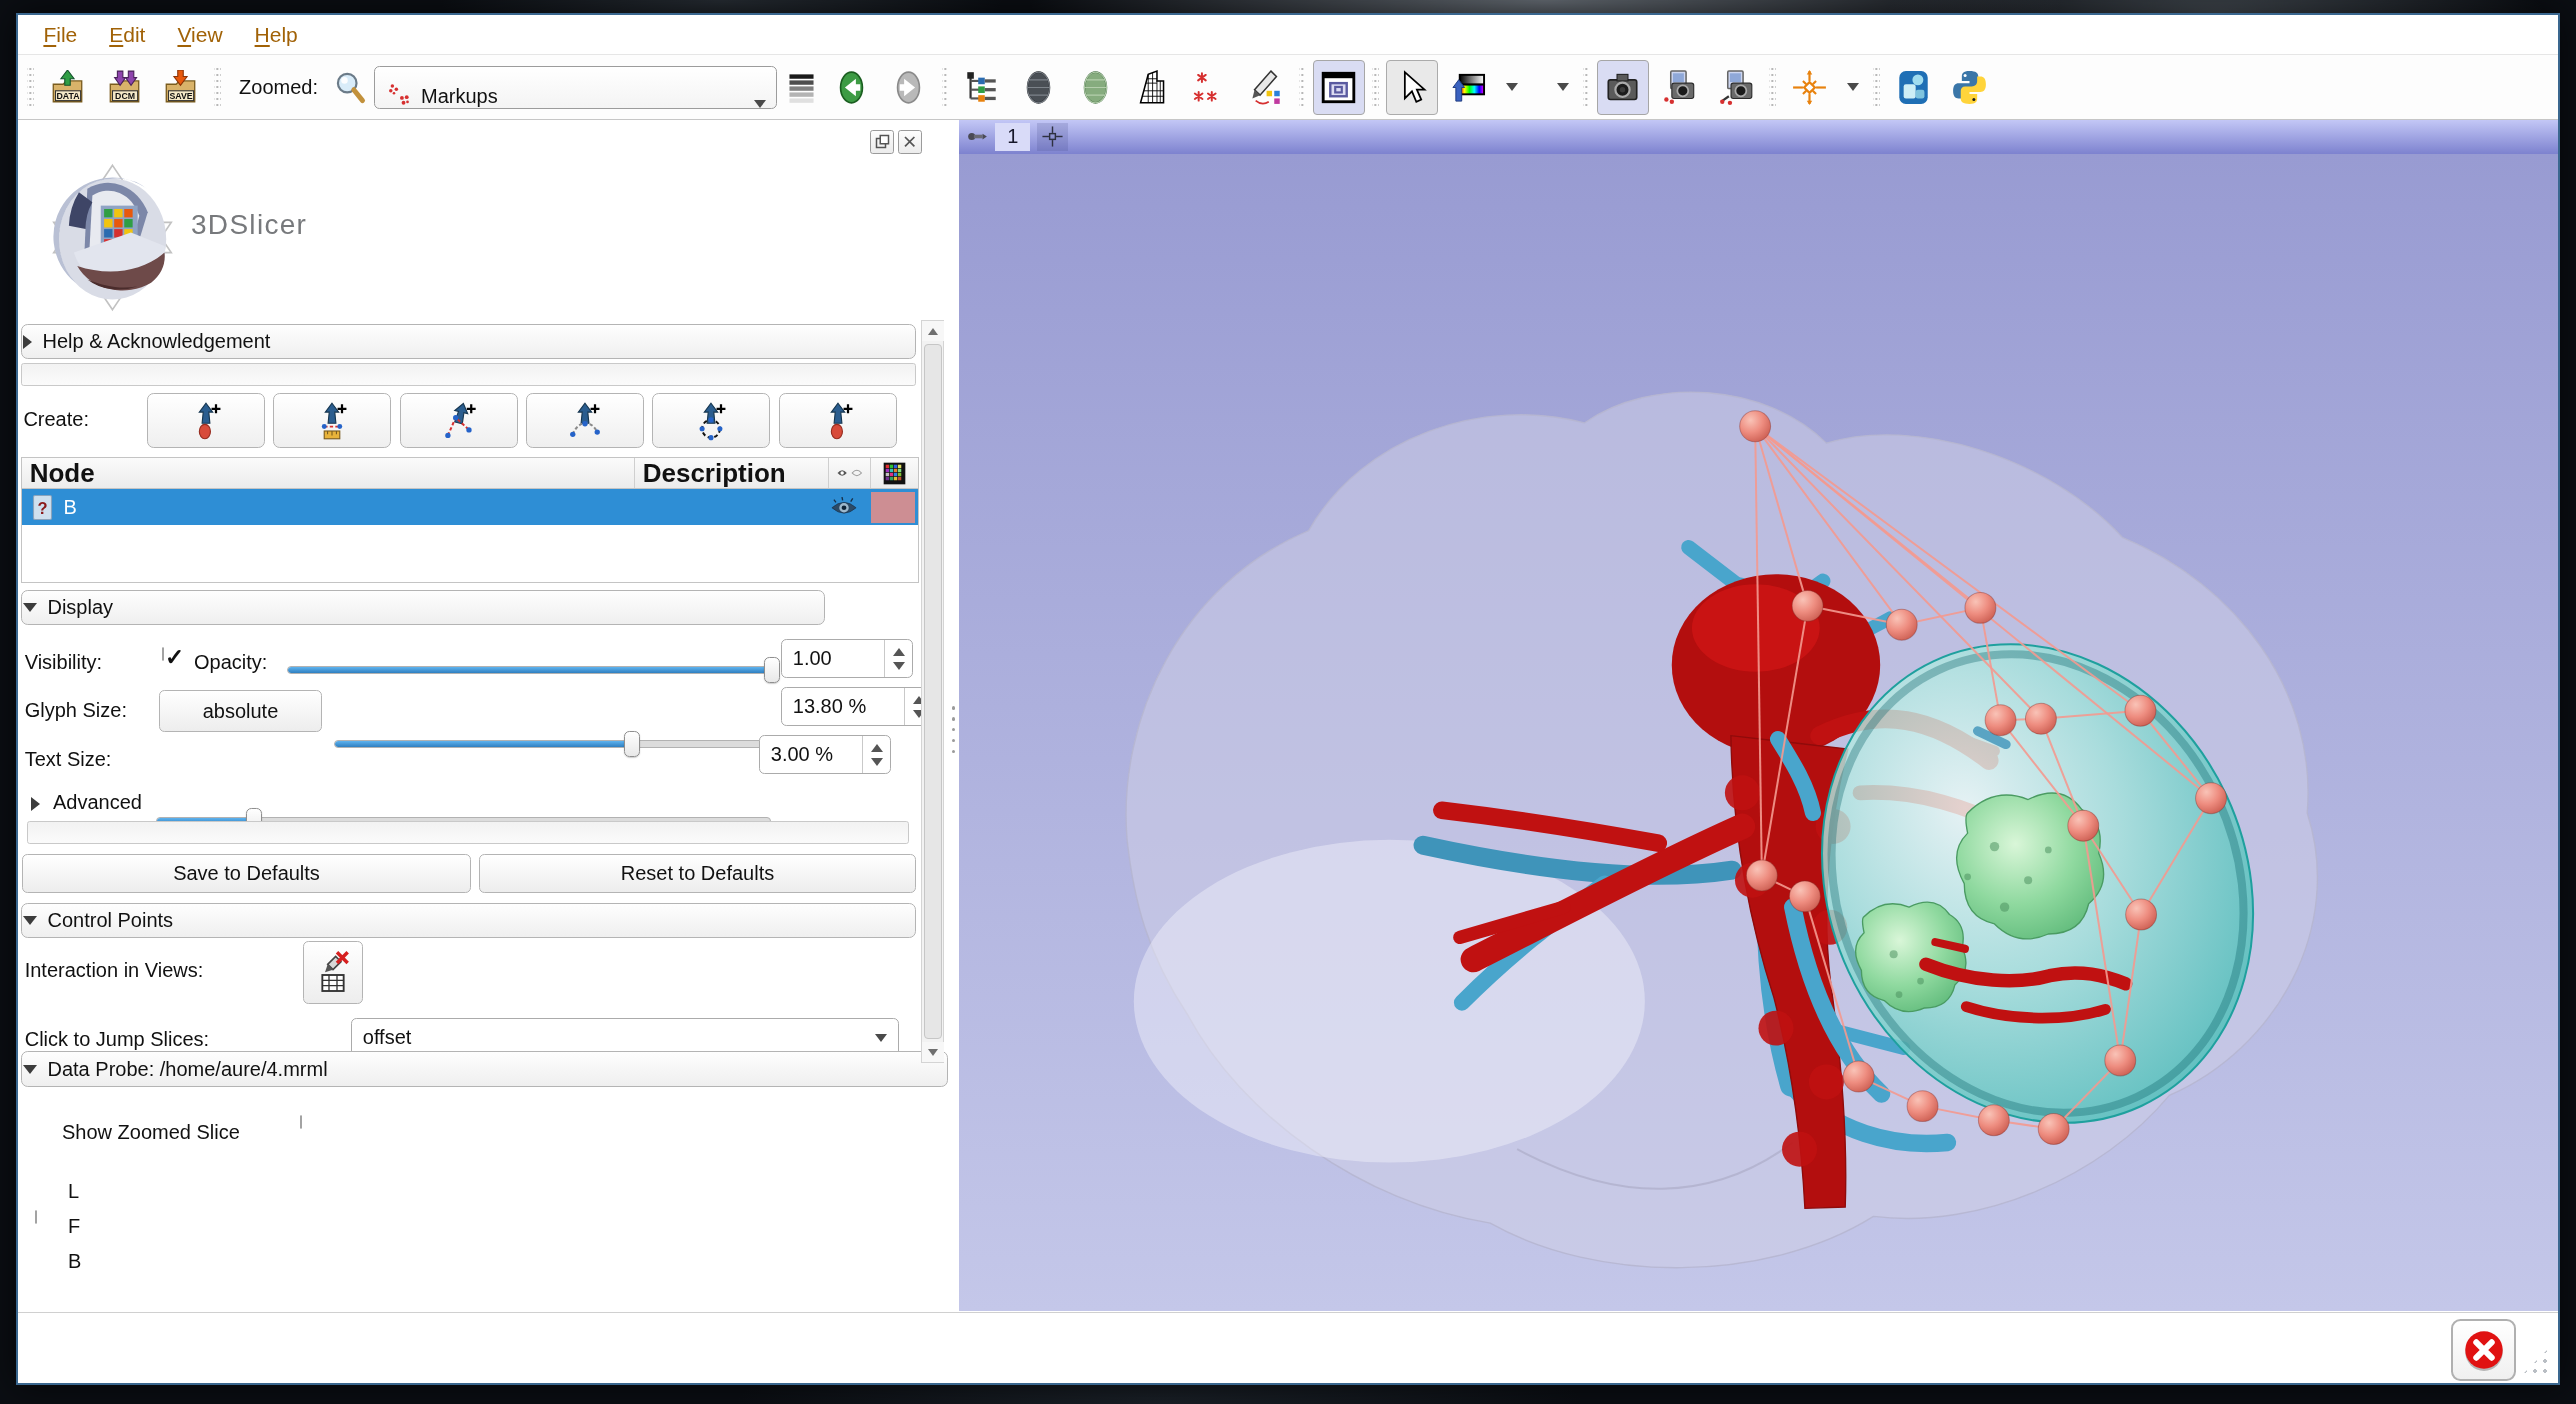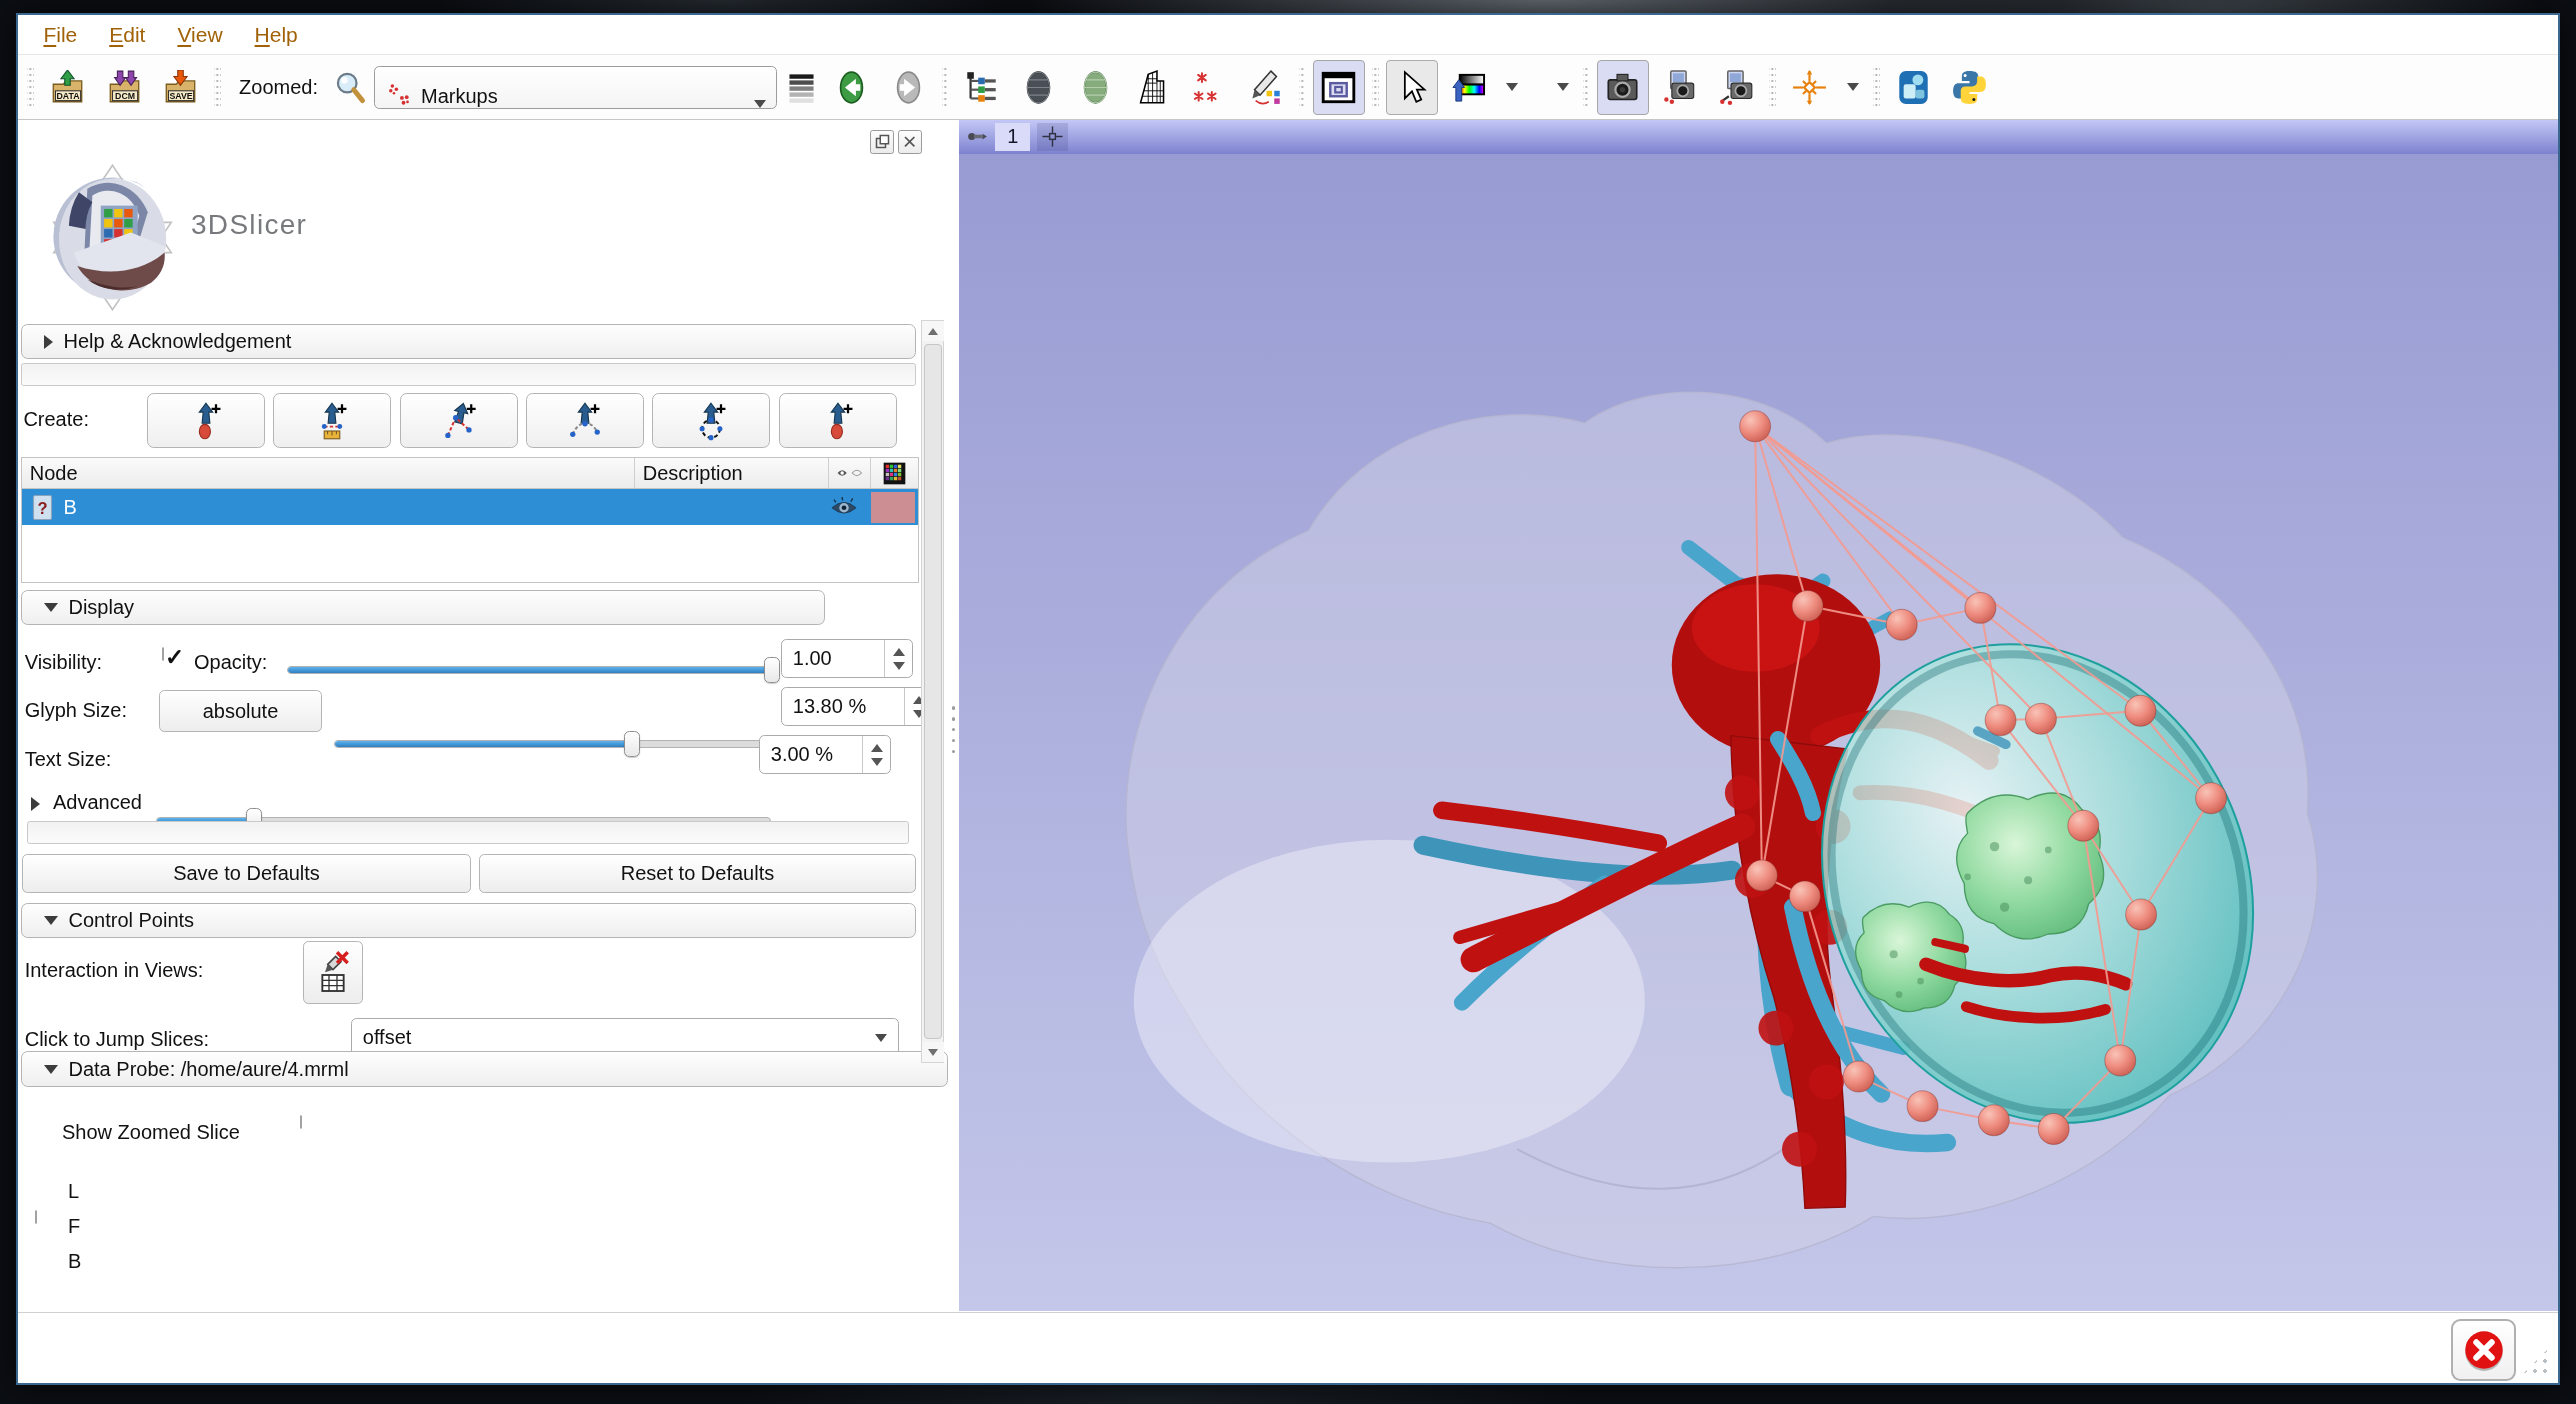--- a/index.html
+++ b/index.html
@@ -41,34 +41,34 @@
   .tri-down-s { width:0; height:0; border-left:6.7px solid transparent; border-right:6.7px solid transparent; border-top:8.7px solid #4a4a4a; }
   .dd-arrow { margin:0 6.7px; }
   
   .content { flex:1; position:relative; background:#fff; }
   .panel { position:absolute; left:0; top:0; width:931px; height:1191px; background:#fff; }
   .p-abs { position:absolute; }
   .small-btn { width:24px; height:24px; border:0.7px solid #9b9b9b; border-radius:2.7px;
                background:linear-gradient(#fdfdfd,#ececec); display:flex; align-items:center; justify-content:center; }
   .logo-text { font-size:28px; color:#77797c; letter-spacing:1.3px; }
   .sect-header { height:35px; border:1.3px solid #b4b4b4; border-radius:6.7px;
-                 background:linear-gradient(#fefefe,#efefef); display:flex; align-items:center; padding-left:22px; gap:10.8px; }
+                 background:linear-gradient(#fefefe,#efefef); display:flex; align-items:center; padding-left:1px; gap:10.8px; }
   .sect-header .label { font-size:20px; color:#111; }
   .tri-right { width:0; height:0; border-top:7.4px solid transparent; border-bottom:7.4px solid transparent; border-left:9.4px solid #3c3c3c; }
   .tri-down { width:0; height:0; border-left:7.4px solid transparent; border-right:7.4px solid transparent; border-top:9.4px solid #3c3c3c; }
   .empty-strip { border:1.3px solid #c9c9c9; border-radius:2.7px; background:linear-gradient(#f2f2f2,#fbfbfb); }
   .plabel { font-size:20px; color:#111; }
   .create-btn { width:118px; height:55px; border:1.3px solid #b4b4b4; border-radius:6.7px;
                 background:linear-gradient(#ffffff,#efefef); display:flex; align-items:center; justify-content:center; }
   .create-btn svg { width:40px; height:40px; }
   
   .node-table { border:1.3px solid #c4c4c4; background:#fff; }
   .nt-header { height:31px; display:flex; background:linear-gradient(#fbfbfb,#ececec); border-bottom:1.3px solid #c4c4c4; }
-  .nt-header .col { font-size:20px; color:#111; display:flex; align-items:center; padding-left:8px;
-                    border-right:0.7px solid #cfcfcf; }
+  .nt-header .col { font-size:26px; color:#111; display:flex; align-items:center; padding-left:8px;
+                    border-right:0.7px solid #cfcfcf;font-weight:bold; }
   .nt-row { height:36px; display:flex; align-items:center; background:#2e8ed5; color:#fff; }
   
   .checkbox { width:21.5px; height:21.5px; border:1.3px solid #a3a3a3; border-radius:3.4px; background:#fff; position:relative; }
   .checkbox.checked::after { content:"✓"; position:absolute; left:2px; top:-4px; font-size:23px; color:#111; font-weight:bold; }
   .slider { position:relative; height:27px; }
   .groove { position:absolute; left:0; right:0; top:9.4px; height:8px; background:#dcdcdc;
             border:0.7px solid #b2b2b2; border-radius:4.7px; overflow:hidden; }
   .fill { height:100%; background:linear-gradient(#5eb3ef,#2f7fc0); border-radius:4.7px 0 0 4.7px; }
   .handle { position:absolute; top:0.7px; width:16px; height:25.5px; background:linear-gradient(#ffffff,#e8e8e8);
             border:0.7px solid #8f8f8f; border-radius:5.4px; transform:translateX(-50%); box-shadow:0 0.7px 1.3px rgba(0,0,0,.25); }

